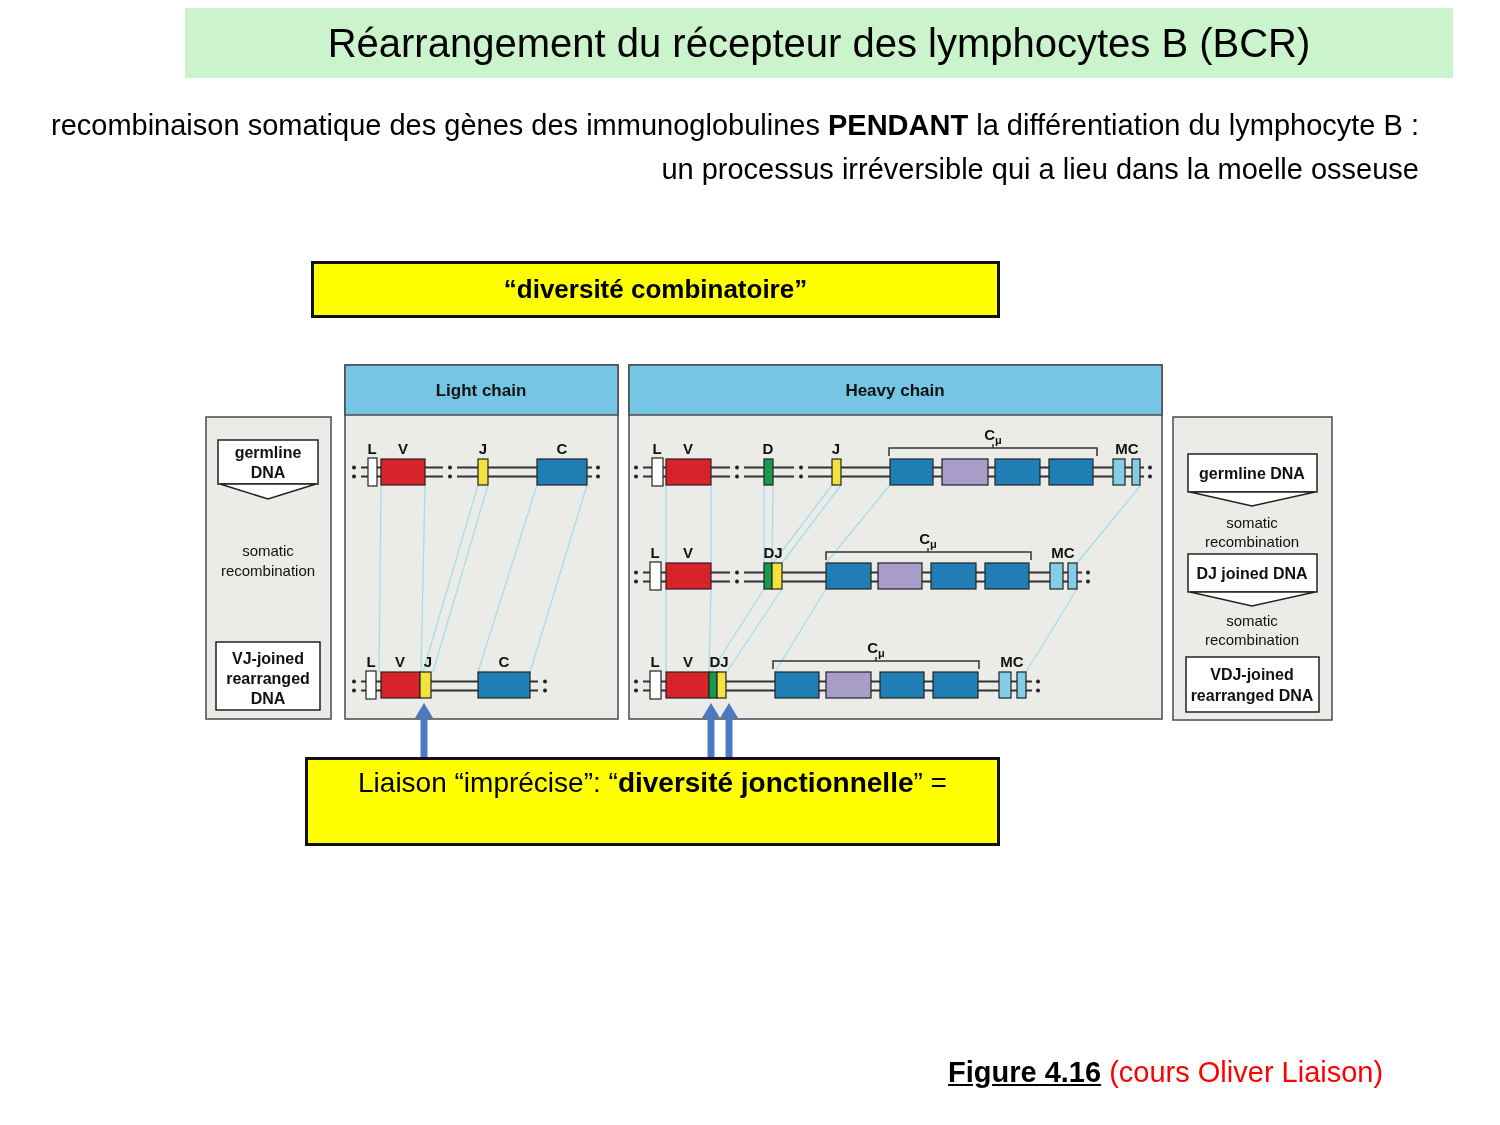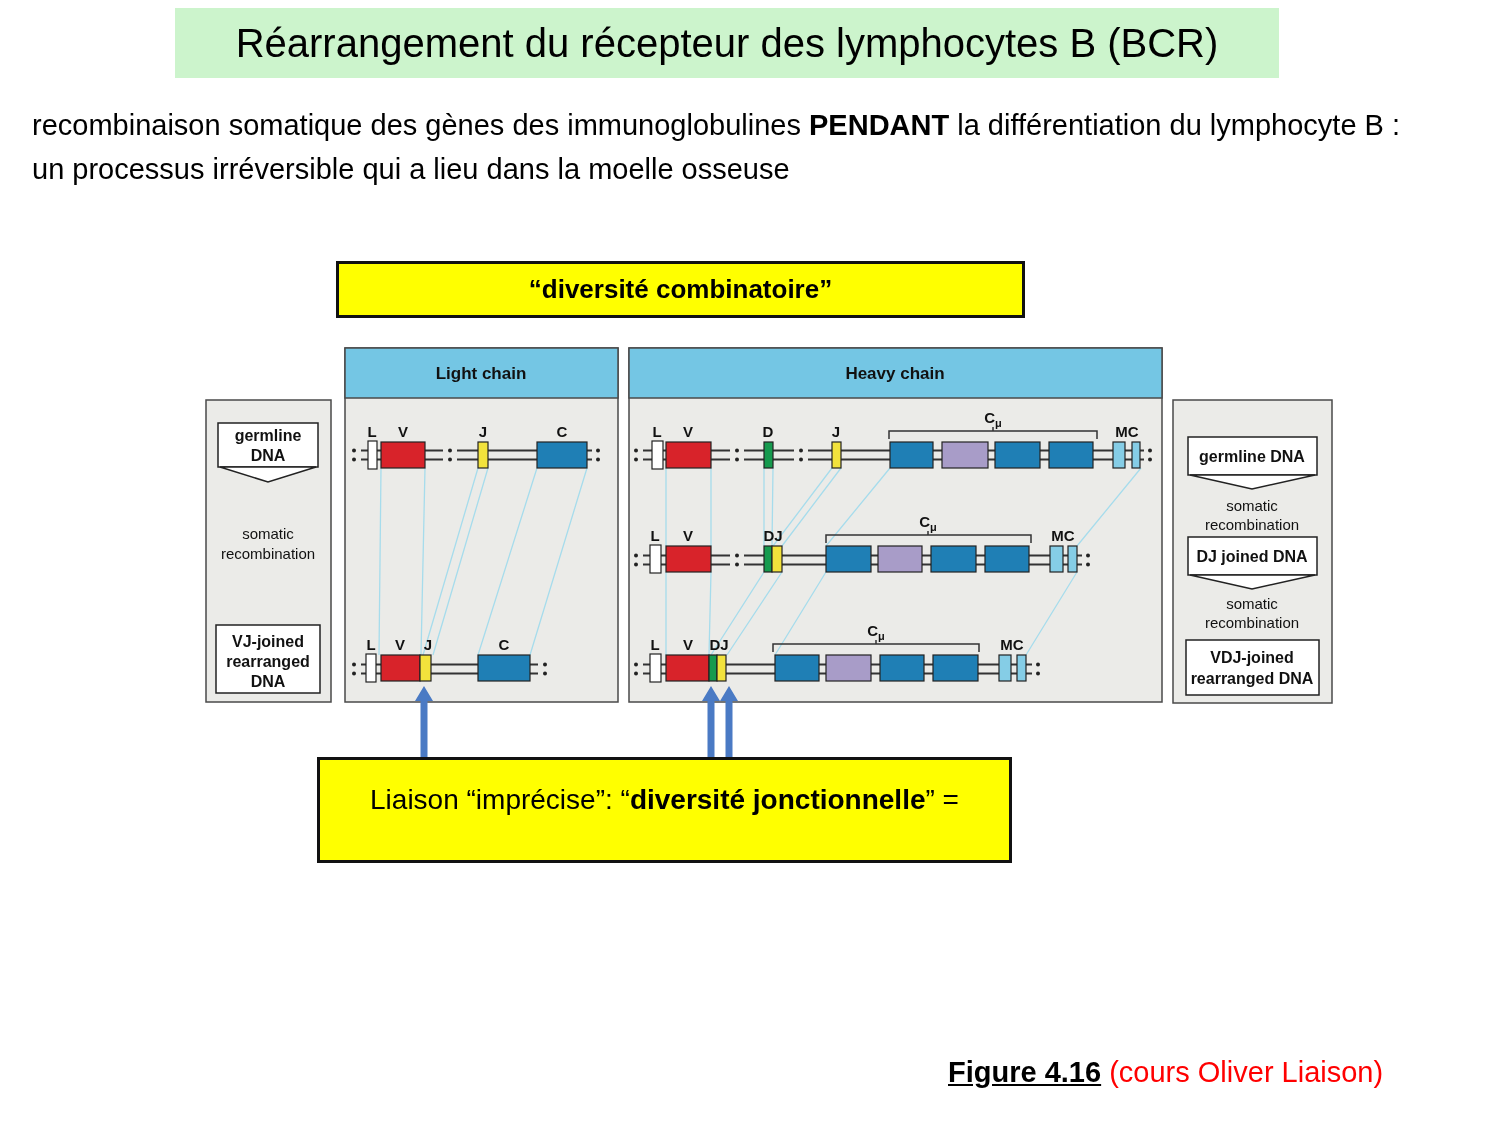--- a/index.html
+++ b/index.html
@@ -1,31 +1,31 @@
 <!DOCTYPE html>
 <html style="--title-bg: #ccf4cc; --highlight-yellow: #ffff00; --header-blue: #74c6e4; --segment-red: #d8232a; --segment-yellow: #f2e23c; --segment-green: #169a4e; --segment-blue: #1f7fb5; --segment-purple: #a89cc8; --segment-lightblue: #85cde6; --connector: #a6dcec; --arrow-blue: #4a7ac4; --caption-red: #ff0000;"><head>
 <meta charset="utf-8">
 <style>
   html,body{margin:0;padding:0;background:#fff;}
   body{width:1500px;height:1125px;position:relative;overflow:hidden;
        font-family:"Liberation Sans",sans-serif;color:#000;}
   .abs{position:absolute;}
-  .title-band{left:175px;top:8px;width:1104px;height:70px;background:var(--title-bg);
+  .title-band{left:185px;top:8px;width:1268px;height:70px;background:var(--title-bg);
        font-size:40px;line-height:70px;text-align:center;white-space:nowrap;}
-  .intro{left:32px;top:104px;width:1400px;font-size:29px;line-height:1.5;}
+  .intro{left:19px;top:104px;width:1400px;font-size:29px;line-height:1.5;text-align:right;}
   .intro b{font-weight:bold;}
   .ybox{background:var(--highlight-yellow);border:3px solid #111;text-align:center;}
   .box-comb{left:311px;top:261px;width:683px;height:51px;font-size:26px;font-weight:bold;
-       line-height:51px;z-index:3;margin-left:25px;}
+       line-height:51px;z-index:3;}
   .box-junc{left:305px;top:757px;width:689px;height:80px;font-size:28px;line-height:39px;
-       padding-top:20px;z-index:3;margin-left:12px;}
+       padding-top:3px;z-index:3;}
   .caption{left:948px;top:1056px;font-size:29px;white-space:nowrap;}
   .caption .fig{font-weight:bold;text-decoration:underline;}
   .caption .crs{color:var(--caption-red);}
-  .dgwrap{left:178px;top:315px;width:1197px;height:450px;z-index:1;}
+  .dgwrap{left:178px;top:332px;width:1197px;height:450px;z-index:1;}
   svg text{font-family:"Liberation Sans",sans-serif;fill:#111;}
   .hdr{font-size:17px;font-weight:bold;text-anchor:middle;}
   .seg-label{font-size:15px;font-weight:bold;text-anchor:middle;}
   .box-label{font-size:16px;font-weight:bold;text-anchor:middle;}
   .note{font-size:15px;text-anchor:middle;}
   .mu{font-size:11px;}
   .panel{fill:#ebebe8;stroke:#4a4a4a;stroke-width:1.5;}
   .header-rect{fill:var(--header-blue);stroke:#4a4a4a;stroke-width:1.5;}
   .wbox{fill:#fff;stroke:#222;stroke-width:1.5;}
   .dna{stroke:#333;stroke-width:1.8;fill:none;}

